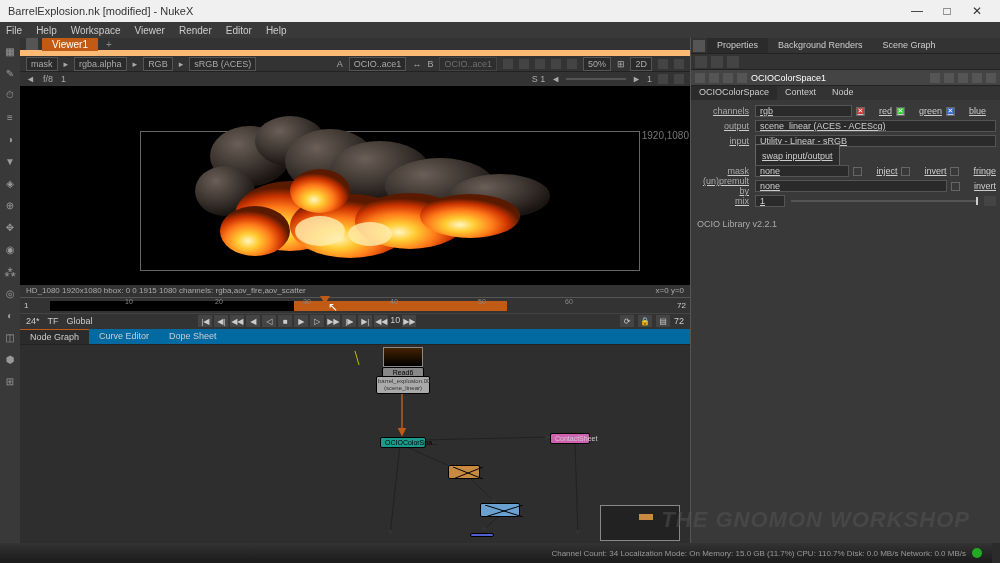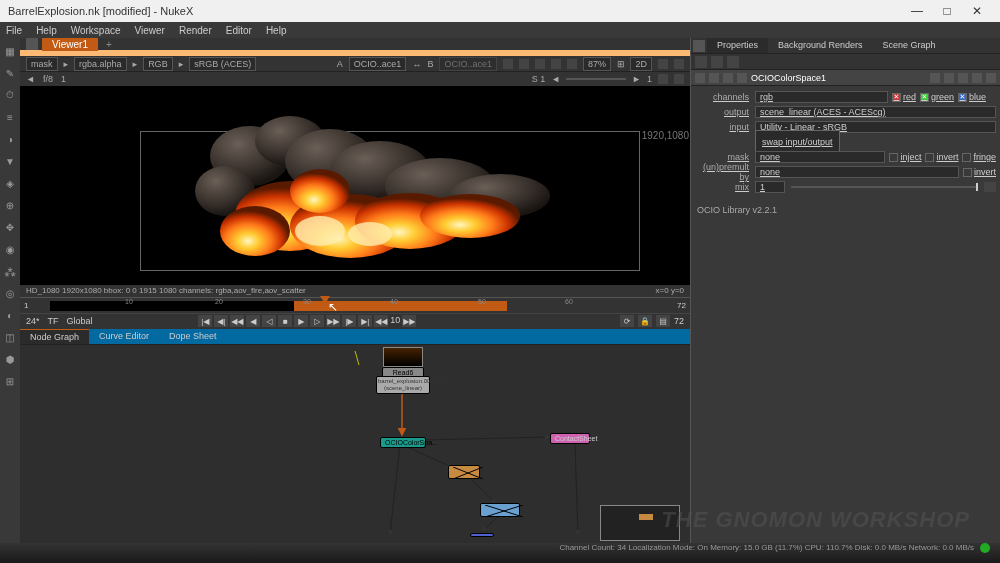--- a/index.html
+++ b/index.html
@@ -52,26 +52,26 @@
 .prop-node-header { background: #444; height: 16px; display: flex; align-items: center; padding: 0 4px; font-size: 9px; gap: 4px; border-bottom: 1px solid #222; }
 .prop-node-header .ph-icon { width: 10px; height: 10px; background: #555; }
 .prop-node-header .ph-title { flex: 1; color: #fff; }
 .prop-sub-tabs { height: 14px; display: flex; background: #333; font-size: 9px; }
 .prop-sub-tabs .pstab { padding: 1px 8px; cursor: pointer; }
 .prop-sub-tabs .pstab.active { background: #2b2b2b; }
 .prop-rows { padding: 4px; text-decoration: underline; }
 .prop-row { display: flex; align-items: center; height: 14px; margin-bottom: 1px; font-size: 9px; }
 .prop-row .label { width: 60px; text-align: right; padding-right: 6px; color: #aaa; }
 .prop-row .field { flex: 1; background: #2a2a2a; border: 1px solid #555; padding: 0 4px; color: #ccc; height: 12px; display: flex; align-items: center; }
-.prop-row .chk { margin-left: 4px; display: flex; align-items: center; gap: 2px; }
+.prop-row .chk { margin-left: 4px; display: flex; align-items: center; gap: 14px; }
 .prop-row .chk-box { width: 9px; height: 9px; border: 1px solid #666; display: inline-flex; align-items: center; justify-content: center; font-size: 7px; }
 .prop-row .num-field { width: 30px; background: #2a2a2a; border: 1px solid #555; padding: 0 4px; color: #ccc; height: 12px; display: flex; align-items: center; }
 .prop-row .slider { flex: 1; height: 2px; background: #555; margin: 0 6px; position: relative; }
 .prop-library { padding: 6px; font-size: 9px; color: #aaa; }
-.statusbar { position: absolute; bottom: 0; left: 0; right: 0; height: 20px; background: linear-gradient(to top, #1a1a1a, #333); display: flex; justify-content: flex-end; padding: 0 10px; font-size: 8px; color: #999; }
+.statusbar { position: absolute; bottom: 0; left: 0; right: 8px; height: 20px; background: linear-gradient(to top, #1a1a1a, #333); display: flex; align-items: center; justify-content: flex-end; padding: 0 10px; font-size: 8px; color: #999; }
 .watermark { position: absolute; bottom: 30px; right: 30px; font-size: 22px; color: #555; opacity: 0.5; font-weight: bold; font-style: italic; letter-spacing: 1px; }
 </style>
 </head>
 <body>
 
 <div class="titlebar">
   <span>BarrelExplosion.nk [modified] - NukeX</span>
   <div class="spacer"></div>
   <span class="win-btn">—</span>
   <span class="win-btn">□</span>
@@ -127,21 +127,21 @@
       <span>A</span>
       <span class="sel">OCIO..ace1</span>
       <span>↔</span>
       <span>B</span>
       <span class="sel" style="opacity:.5">OCIO..ace1</span>
       <span style="width:10px;height:10px;background:#444"></span>
       <span style="width:10px;height:10px;background:#444"></span>
       <span style="width:10px;height:10px;background:#444"></span>
       <span style="width:10px;height:10px;background:#444"></span>
       <span style="width:10px;height:10px;background:#444"></span>
-      <span class="sel">87%</span>
+      <span class="sel">50%</span>
       <span>⊞</span>
       <span class="sel">2D</span>
       <span style="width:10px;height:10px;background:#444"></span>
       <span style="width:10px;height:10px;background:#444"></span>
     </div>
 
     <div class="viewer-controls2">
       <span>◄</span>
       <span class="sel">f/8</span>
       <span class="sel">1</span>
@@ -313,20 +313,25 @@
       <span class="ph-icon"></span>
       <span class="ph-icon"></span>
       <span class="ph-icon"></span>
       <span class="ph-title">OCIOColorSpace1</span>
       <span class="ph-icon"></span>
       <span class="ph-icon"></span>
       <span class="ph-icon"></span>
       <span class="ph-icon"></span>
       <span class="ph-icon"></span>
     </div>
+    <div class="prop-sub-tabs">
+      <span class="pstab active">OCIOColorSpace</span>
+      <span class="pstab">Context</span>
+      <span class="pstab">Node</span>
+    </div>
 
     <div class="prop-rows">
       <div class="prop-row">
         <span class="label">channels</span>
         <span class="field">rgb</span>
         <span class="chk">
             <span class="chk-box" style="background:#c33;color:#fff">✕</span>
             <span>red</span>
           </span>
         <span class="chk">

